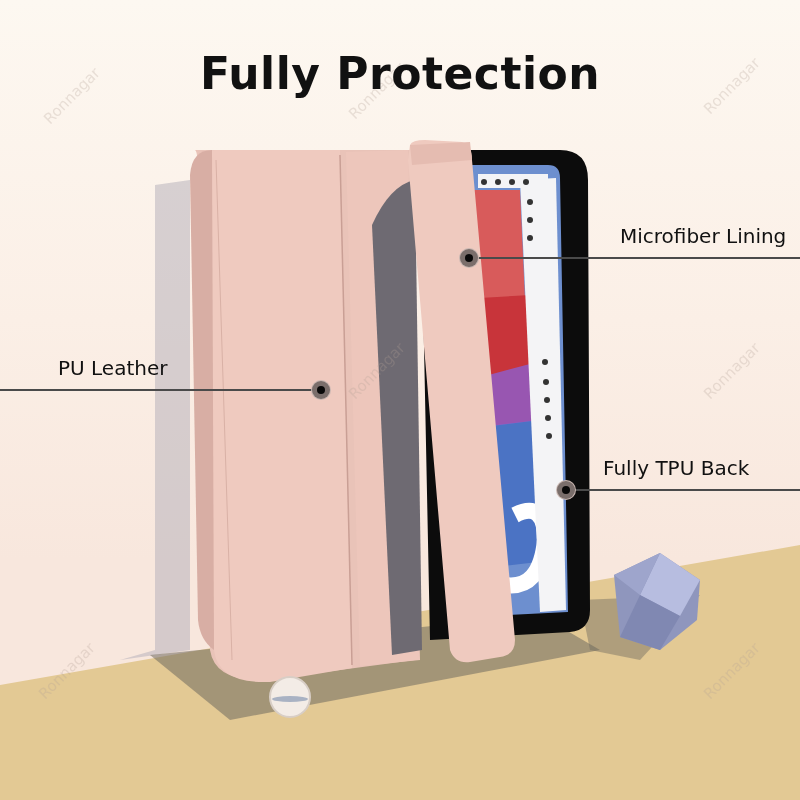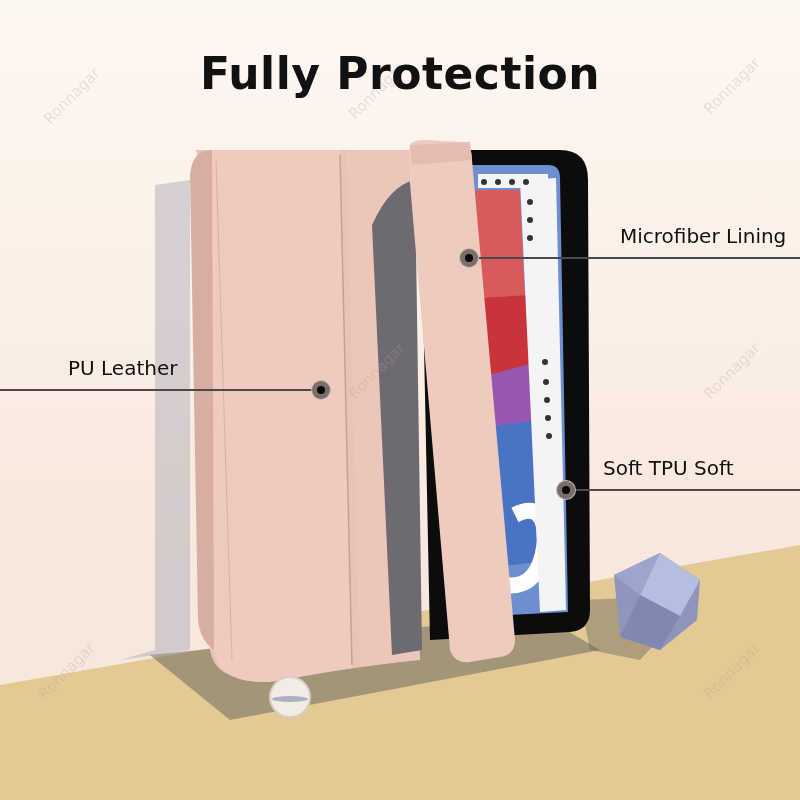--- a/index.html
+++ b/index.html
@@ -95,21 +95,21 @@
   <div class="watermark" style="left:700px; top:390px;">Ronnagar</div>
   <div class="watermark" style="left:35px; top:690px;">Ronnagar</div>
   <div class="watermark" style="left:700px; top:690px;">Ronnagar</div>
 
   <div class="title">Fully Protection</div>
 
   <div class="callout-label" style="left:580px; top:224px;margin-left:40px;">Microfiber Lining</div>
   <div class="callout-line" style="left:469px; top:257px; width:331px;"></div>
   <div class="dot" style="left:460px; top:249px;"></div>
 
-  <div class="callout-label" style="left:68px; top:356px;">PU Leather</div>
+  <div class="callout-label" style="left:58px; top:356px;">PU Leather</div>
   <div class="callout-line" style="left:0px; top:389px; width:320px;"></div>
   <div class="dot" style="left:312px; top:381px;"></div>
 
-  <div class="callout-label" style="left:603px; top:456px;">Soft TPU Soft</div>
+  <div class="callout-label" style="left:603px; top:456px;">Fully TPU Back</div>
   <div class="callout-line" style="left:566px; top:489px; width:234px;"></div>
   <div class="dot" style="left:557px; top:481px;"></div>
 
 </div>
 
 </body></html>

